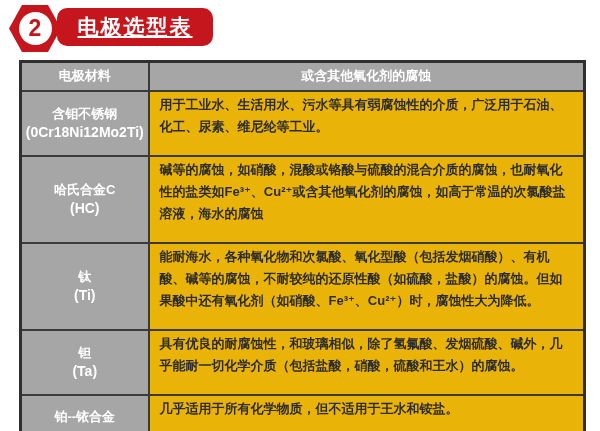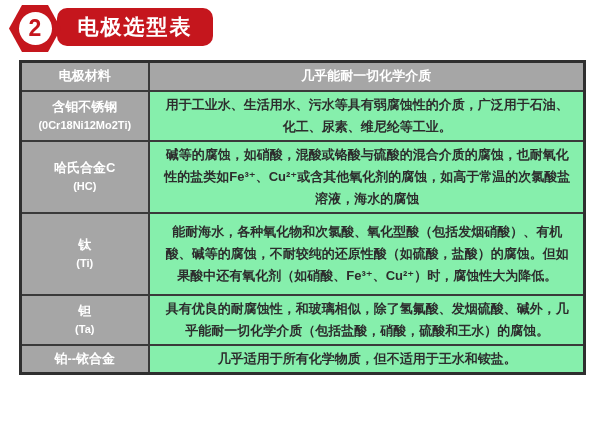--- a/index.html
+++ b/index.html
@@ -15,62 +15,62 @@
   }
   .hex-inner{
     width:33px;height:33px;background:#ffffff;border-radius:50%;
     display:flex;align-items:center;justify-content:center;
     color:#c5161d;font-size:23px;font-weight:bold;line-height:1;
   }
   .banner{
     position:absolute;left:57px;top:8px;height:38px;min-width:156px;background:#c5161d;
     border-radius:10px;display:flex;align-items:center;justify-content:center;
     color:#ffffff;font-size:21px;font-weight:bold;letter-spacing:2px;padding:0 18px;
-    box-sizing:border-box;z-index:1;
+    box-sizing:border-box;z-index:1;text-decoration:underline;
   }
   
   table.sel{
     position:absolute;left:19px;top:60px;width:564px;
     border-collapse:collapse;table-layout:fixed;
     border:3px solid #2f2f2f;
   }
   table.sel td,table.sel th{
     border:2px solid #3a3a3a;box-sizing:border-box;margin-left:32px;
   }
   th.col-head{
     background:#a6a6a6;color:#ffffff;font-size:13px;font-weight:bold;
     text-align:center;vertical-align:middle;
   }
   td.mat{
     background:#a6a6a6;color:#ffffff;font-size:13px;font-weight:bold;
     text-align:center;vertical-align:middle;line-height:19px;padding:2px 2px;
   }
   td.desc{
-    background:#86efac;color:#2d2d2d;font-size:13px;font-weight:bold;
-    text-align:center;vertical-align:middle;line-height:22px;padding:2px 8px 2px 10px;
+    background:#eab308;color:#2d2d2d;font-size:13px;font-weight:bold;
+    text-align:left;vertical-align:middle;line-height:22px;padding:2px 8px 17px 10px;
   }
-  .mat .code{font-size:11px;}
+  .mat .code{font-size:14px;}
 </style>
 </head>
 <body>
 
 <div class="hex-badge">
   <div class="hex-inner">2</div>
 </div>
 <div class="banner">电极选型表</div>
 
 <table class="sel">
   <colgroup>
       <col style="width:128px">
       <col style="width:436px">
     </colgroup>
   <tbody>
       <tr style="height:29px">
     <th class="col-head">电极材料</th>
-    <th class="col-head">几乎能耐一切化学介质</th>
+    <th class="col-head">或含其他氧化剂的腐蚀</th>
   </tr>
   <tr style="height:50px">
     <td class="mat">
       <div>含钼不锈钢</div>
       <div class="code">(0Cr18Ni12Mo2Ti)</div>
     </td>
     <td class="desc">用于工业水、生活用水、污水等具有弱腐蚀性的介质，广泛用于石油、化工、尿素、维尼纶等工业。</td>
   </tr>
   <tr style="height:65px">
     <td class="mat">

